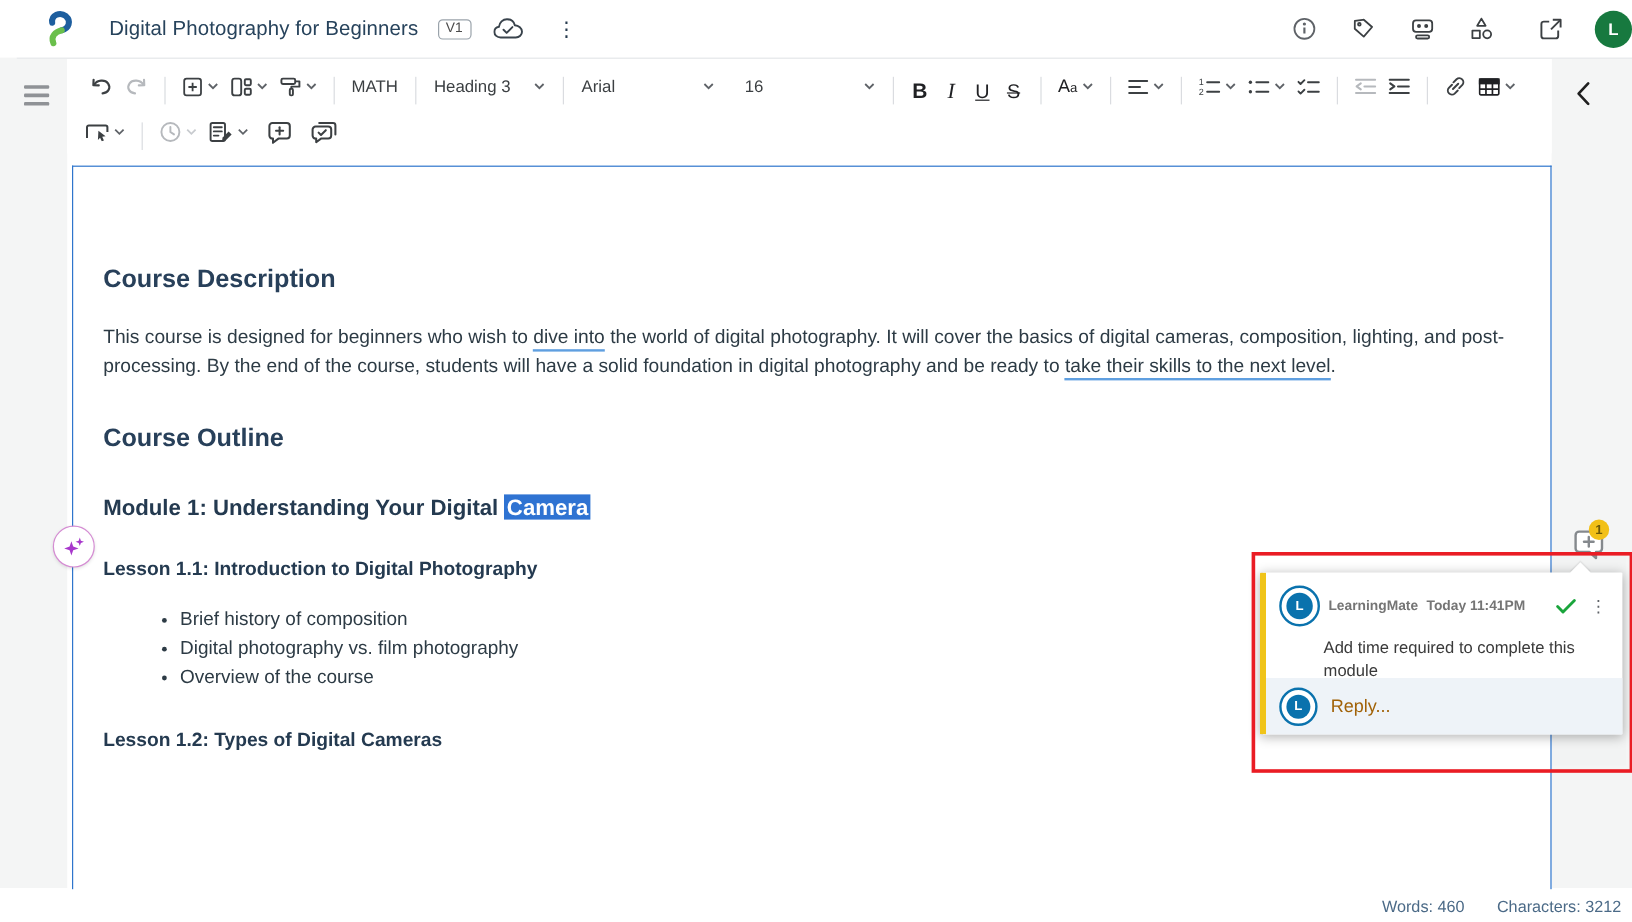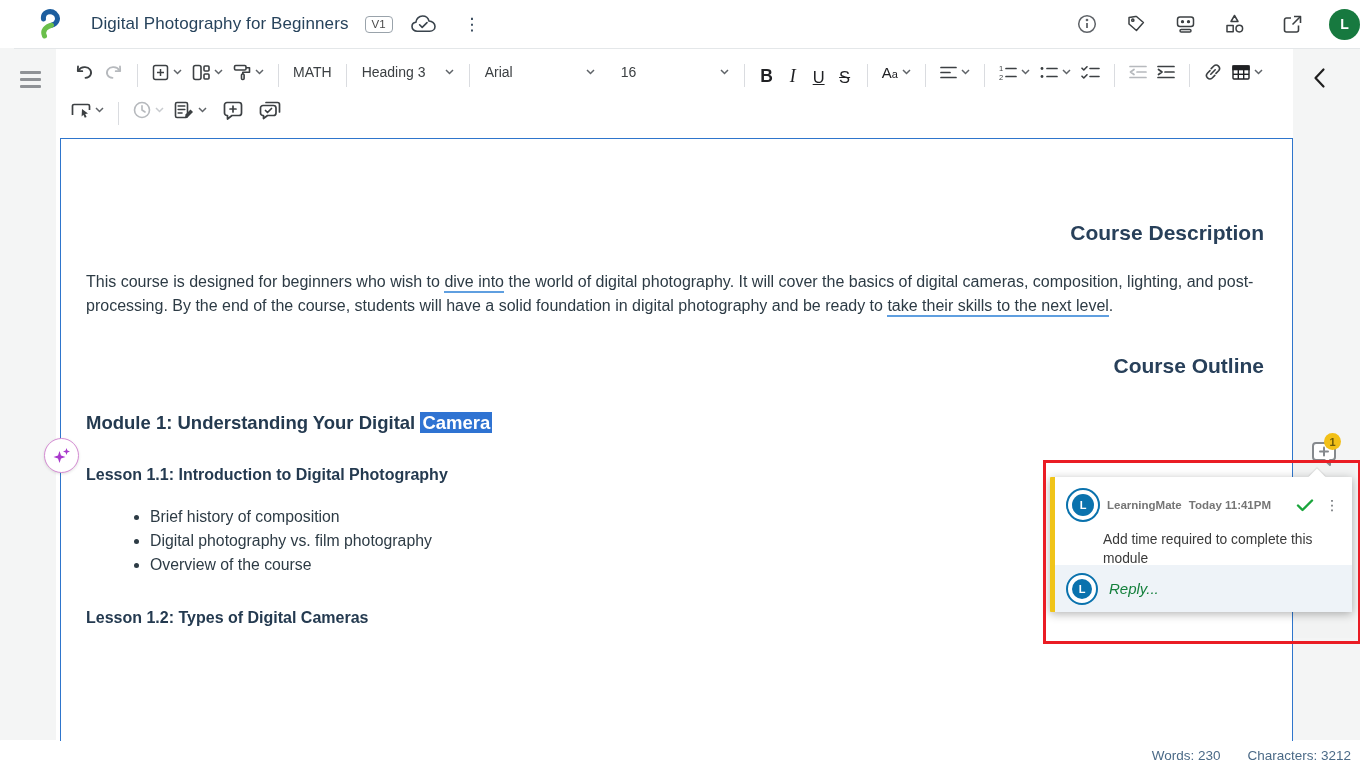--- a/index.html
+++ b/index.html
@@ -47,21 +47,21 @@
   .fmt.i{font-style:italic;font-family:"Liberation Serif",serif;font-size:18px;}
   .fmt.u{text-decoration:underline;}
   .fmt.s{text-decoration:line-through;}
   .aa{font-size:15px;color:#202124;}
   .aa small{font-size:11px;}
   
   .editor{position:absolute;left:60px;top:138px;width:1231px;height:602px;background:#fff;
     border:1px solid #2e75cc;border-bottom:none;z-index:3;overflow:hidden;}
   .content{padding:46px 28px 0 25px;color:#2d3b45;}
   .content h1{margin:14px 0 0;font-size:31px;line-height:37px;font-weight:700;color:#28405a;}
-  .content h2{margin:35px 0 0;font-size:21px;line-height:25px;font-weight:700;color:#28405a;text-align:right;}
+  .content h2{margin:35px 0 0;font-size:21px;line-height:25px;font-weight:700;color:#28405a;}
   .content p{margin:25px 0 0;font-size:16px;line-height:24px;max-width:1168px;}
   .content h3{margin:33px 0 0;font-size:18.5px;line-height:23px;font-weight:700;color:#243a50;}
   .content h4{margin:31px 0 0;font-size:16px;line-height:19px;font-weight:700;color:#243a50;}
   .content ul{margin:21px 0 0;padding-left:64px;}
   .content li{font-size:15.8px;line-height:24px;}
   .u-blue{border-bottom:2px solid #5f9fe0;padding-bottom:1px;}
   .hl{background:#2f73d2;color:#fff;padding:0 2px;}
   
   .ai-btn{position:absolute;left:44px;top:438px;width:33px;height:33px;border-radius:50%;
     background:#fff;border:1.5px solid #d58cd3;display:flex;align-items:center;justify-content:center;
@@ -82,21 +82,21 @@
     font-size:11px;font-weight:700;display:flex;align-items:center;justify-content:center;}
   .c-author{margin-left:7px;font-size:11.5px;font-weight:700;color:#757575;}
   .c-time{margin-left:7px;font-size:11.5px;font-weight:600;color:#757575;}
   .c-actions{margin-left:auto;display:flex;align-items:center;gap:8px;}
   .c-kebab{font-size:14px;color:#5f6368;line-height:1;cursor:pointer;padding:0 3px;}
   .c-body{margin:8px 12px 0 48px;font-size:13.8px;line-height:19px;color:#3a3a3a;}
   .c-reply{position:absolute;left:0;right:0;bottom:0;height:47px;background:#eef3f8;display:flex;
     align-items:center;padding-left:11px;gap:11px;cursor:text;}
   .c-reply .c-avatar{width:28px;height:28px;}
   .c-reply .c-avatar > span{width:20px;height:20px;}
-  .reply-ph{font-size:15px;color:#15803d;font-style:italic;}
+  .reply-ph{font-size:15px;color:#a16207;}
   .comment-region-shade{position:absolute;left:1293px;top:462px;width:62px;height:176px;background:#f2f3f3;z-index:2;}
   .annotation-red{position:absolute;left:1043px;top:460px;width:312px;height:178px;
     border:3px solid #ea1c24;z-index:40;pointer-events:none;}
   
   .status-bar{position:absolute;right:9px;bottom:5px;display:flex;gap:27px;z-index:4;}
   .status-bar span{font-size:13.5px;color:#4b6a87;}
   svg{display:block;}
 </style>
 </head>
 <body>
@@ -437,15 +437,15 @@
     <span class="c-avatar">
         <span>L</span>
       </span>
     <span class="reply-ph">Reply...</span>
   </div>
 </div>
 
 <div class="annotation-red"></div>
 
 <div class="status-bar">
-  <span>Words: 230</span>
+  <span>Words: 460</span>
   <span>Characters: 3212</span>
 </div>
 
 </body></html>

